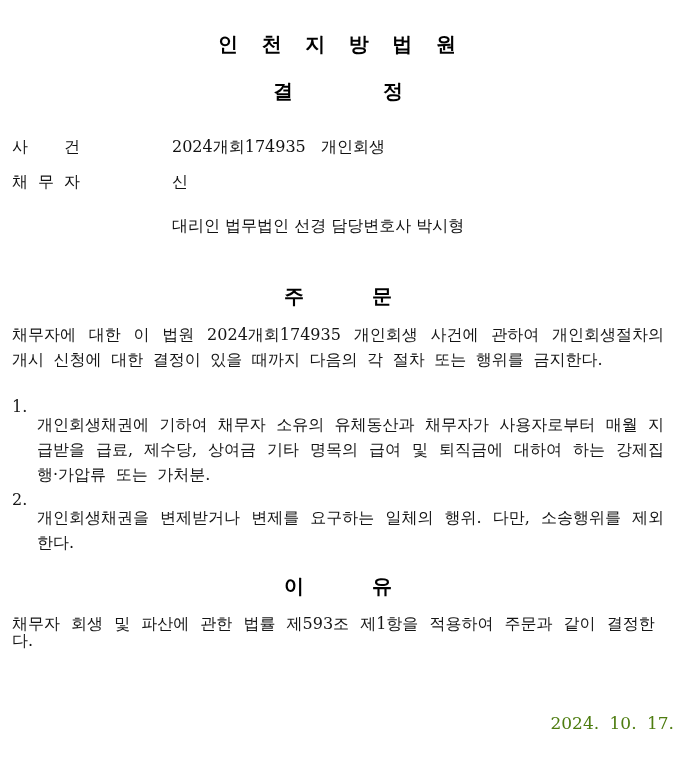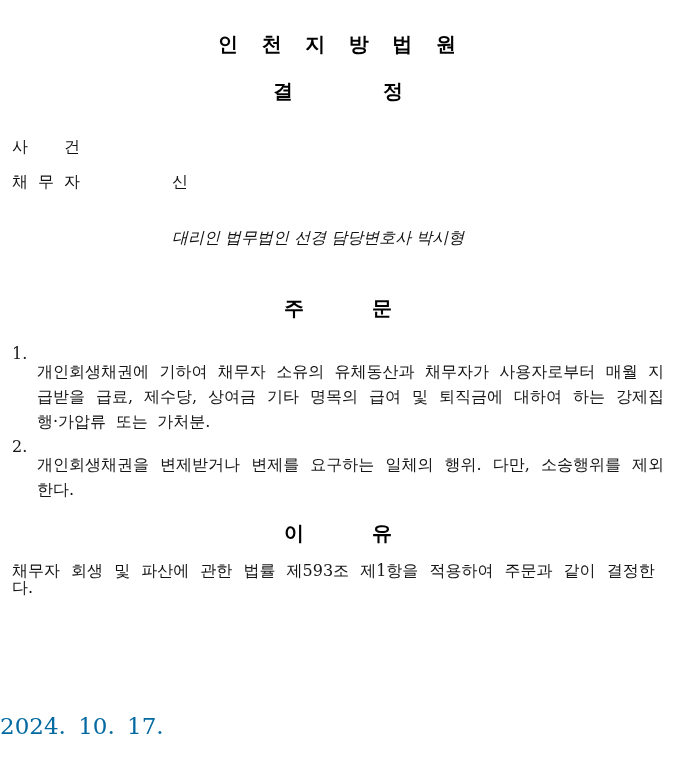--- a/index.html
+++ b/index.html
@@ -66,21 +66,21 @@
     margin-bottom: 17px;
   }
   .case-label {
     display: inline-flex;
     justify-content: space-between;
     width: 68px;
     margin-right: 92px;
     flex-shrink: 0;
   }
   .case-value { white-space: pre-wrap; }
-  .representative-row { margin-top: 38px; margin-bottom: 0; font-style: italic; }
+  .representative-row { margin-top: 26px; margin-bottom: 0; }
 
   
   .body-text {
     margin-top: 15px;
     font-size: 16px;
     line-height: 25px;
     text-align: justify;
     word-spacing: 4.5px;
     color: #151515;
   }
@@ -102,24 +102,24 @@
     word-spacing: 6px;
     color: #151515;
   }
 
   
   .decision-date {
     position: absolute;
     left: 0;
     right: 0;
     top: 713px;
-    text-align: left;
-    font-size: 23px;
+    text-align: right;
+    font-size: 17px;
     word-spacing: 5px;
-    color: #0369a1;
+    color: #4d7c0f;
   }
 </style>
 </head>
 <body>
 
 <div class="page">
 
   <h1 class="court-name">인 천 지 방 법 원</h1>
 
   <div class="doc-type">
@@ -127,20 +127,21 @@
     <span>정</span>
   </div>
 
   <div class="case-table">
 
     <div class="case-row">
       <span class="case-label">
         <span>사</span>
         <span>건</span>
       </span>
+      <span class="case-value">2024개회174935   개인회생</span>
     </div>
 
     <div class="case-row">
       <span class="case-label">
         <span>채</span>
         <span>무</span>
         <span>자</span>
       </span>
       <span class="case-value">신</span>
     </div>
@@ -150,20 +151,21 @@
       <span class="case-value">대리인 법무법인 선경 담당변호사 박시형</span>
     </div>
 
   </div>
 
   <h2 class="section-heading order-heading">
     <span>주</span>
     <span>문</span>
   </h2>
 
+  <p class="body-text">채무자에 대한 이 법원 2024개회174935 개인회생 사건에 관하여 개인회생절차의 개시 신청에 대한 결정이 있을 때까지 다음의 각 절차 또는 행위를 금지한다.</p>
 
   <ol class="order-list">
     <li class="order-item">
       <span class="item-number">1.</span>
       <span class="item-text">개인회생채권에 기하여 채무자 소유의 유체동산과 채무자가 사용자로부터 매월 지급받을 급료, 제수당, 상여금 기타 명목의 급여 및 퇴직금에 대하여 하는 강제집행·가압류 또는 가처분.</span>
     </li>
     <li class="order-item">
       <span class="item-number">2.</span>
       <span class="item-text">개인회생채권을 변제받거나 변제를 요구하는 일체의 행위. 다만, 소송행위를 제외한다.</span>
     </li>

